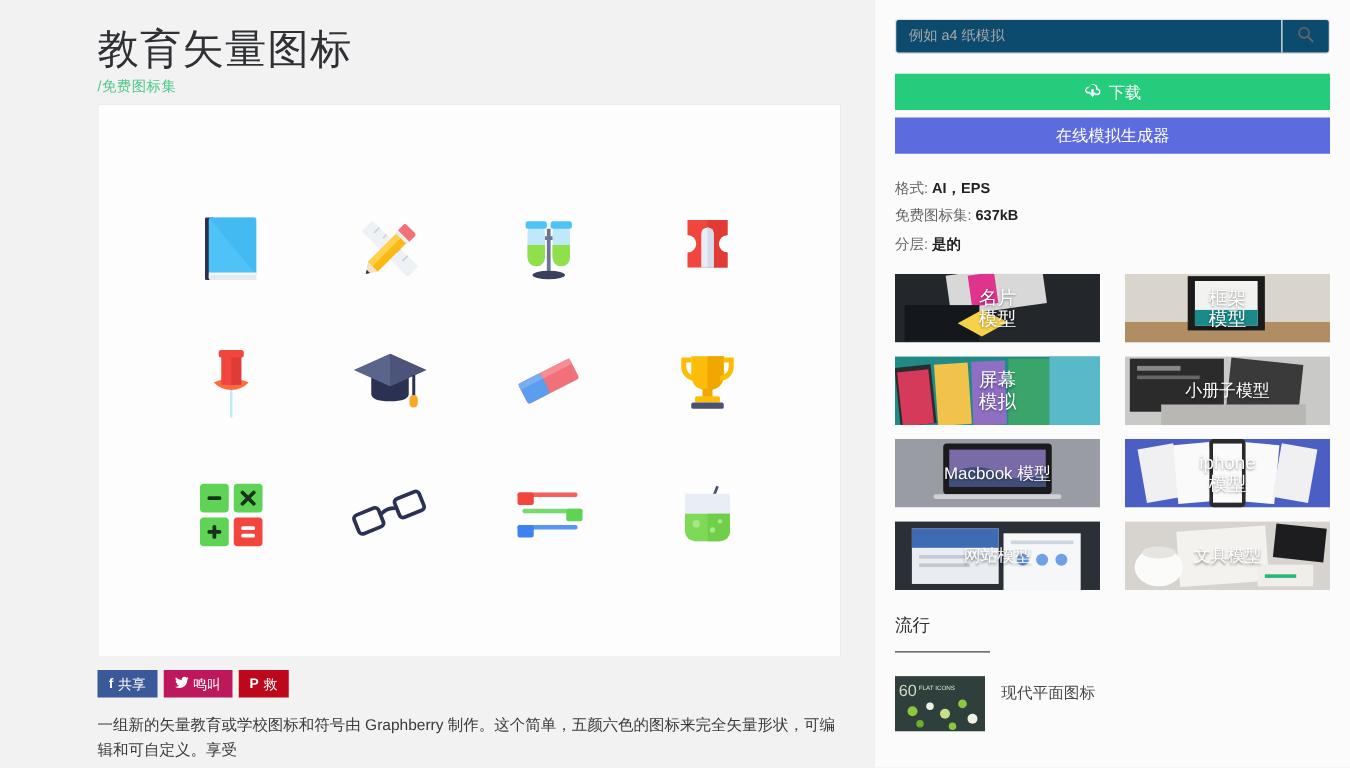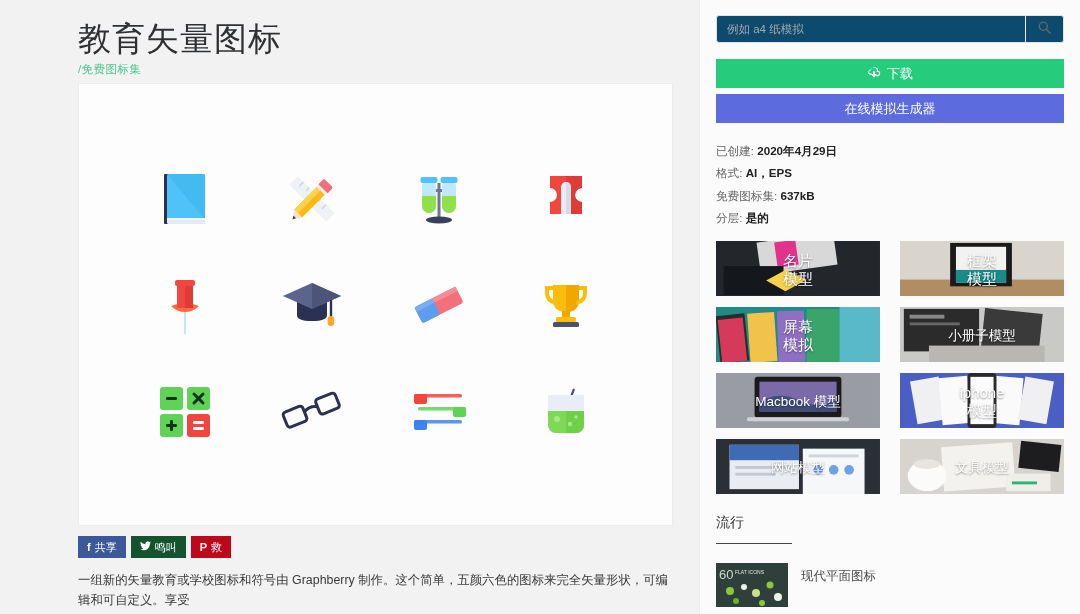--- a/index.html
+++ b/index.html
@@ -46,21 +46,21 @@
     position: absolute; left: 78px; top: 536px;
     display: flex; gap: 5px;
   }
   .social-btn {
     height: 22px; display: flex; align-items: center; gap: 4px;
     padding: 0 9px; color: #fff; font-size: 11px; cursor: pointer;
     white-space: nowrap;
   }
   .social-btn .sglyph { font-size: 11px; font-weight: bold; line-height: 1; }
   .fb { background: #3b5998; }
-  .tw { background: #14532d; }
+  .tw { background: #be185d; }
   .pt { background: #bd081c; }
 
   .desc {
     position: absolute; left: 78px; top: 570px; width: 592px;
     font-size: 12.4px; color: #3a3a3a; line-height: 1.62;
   }
 
   
   .sidebar {
     position: absolute; left: 699px; top: 0; width: 381px; height: 614px;
@@ -357,24 +357,20 @@
         </svg>
       </span>
       <span>下载</span>
     </button>
 
     <button class="btn-mockup">
       <span>在线模拟生成器</span>
     </button>
 
     <div class="meta">
-      <div>
-        <span class="k">已创建:</span>
-        <span class="v">2020年4月29日</span>
-      </div>
       <div>
         <span class="k">格式:</span>
         <span class="v">AI，EPS</span>
       </div>
       <div>
         <span class="k">免费图标集:</span>
         <span class="v">637kB</span>
       </div>
       <div>
         <span class="k">分层:</span>

